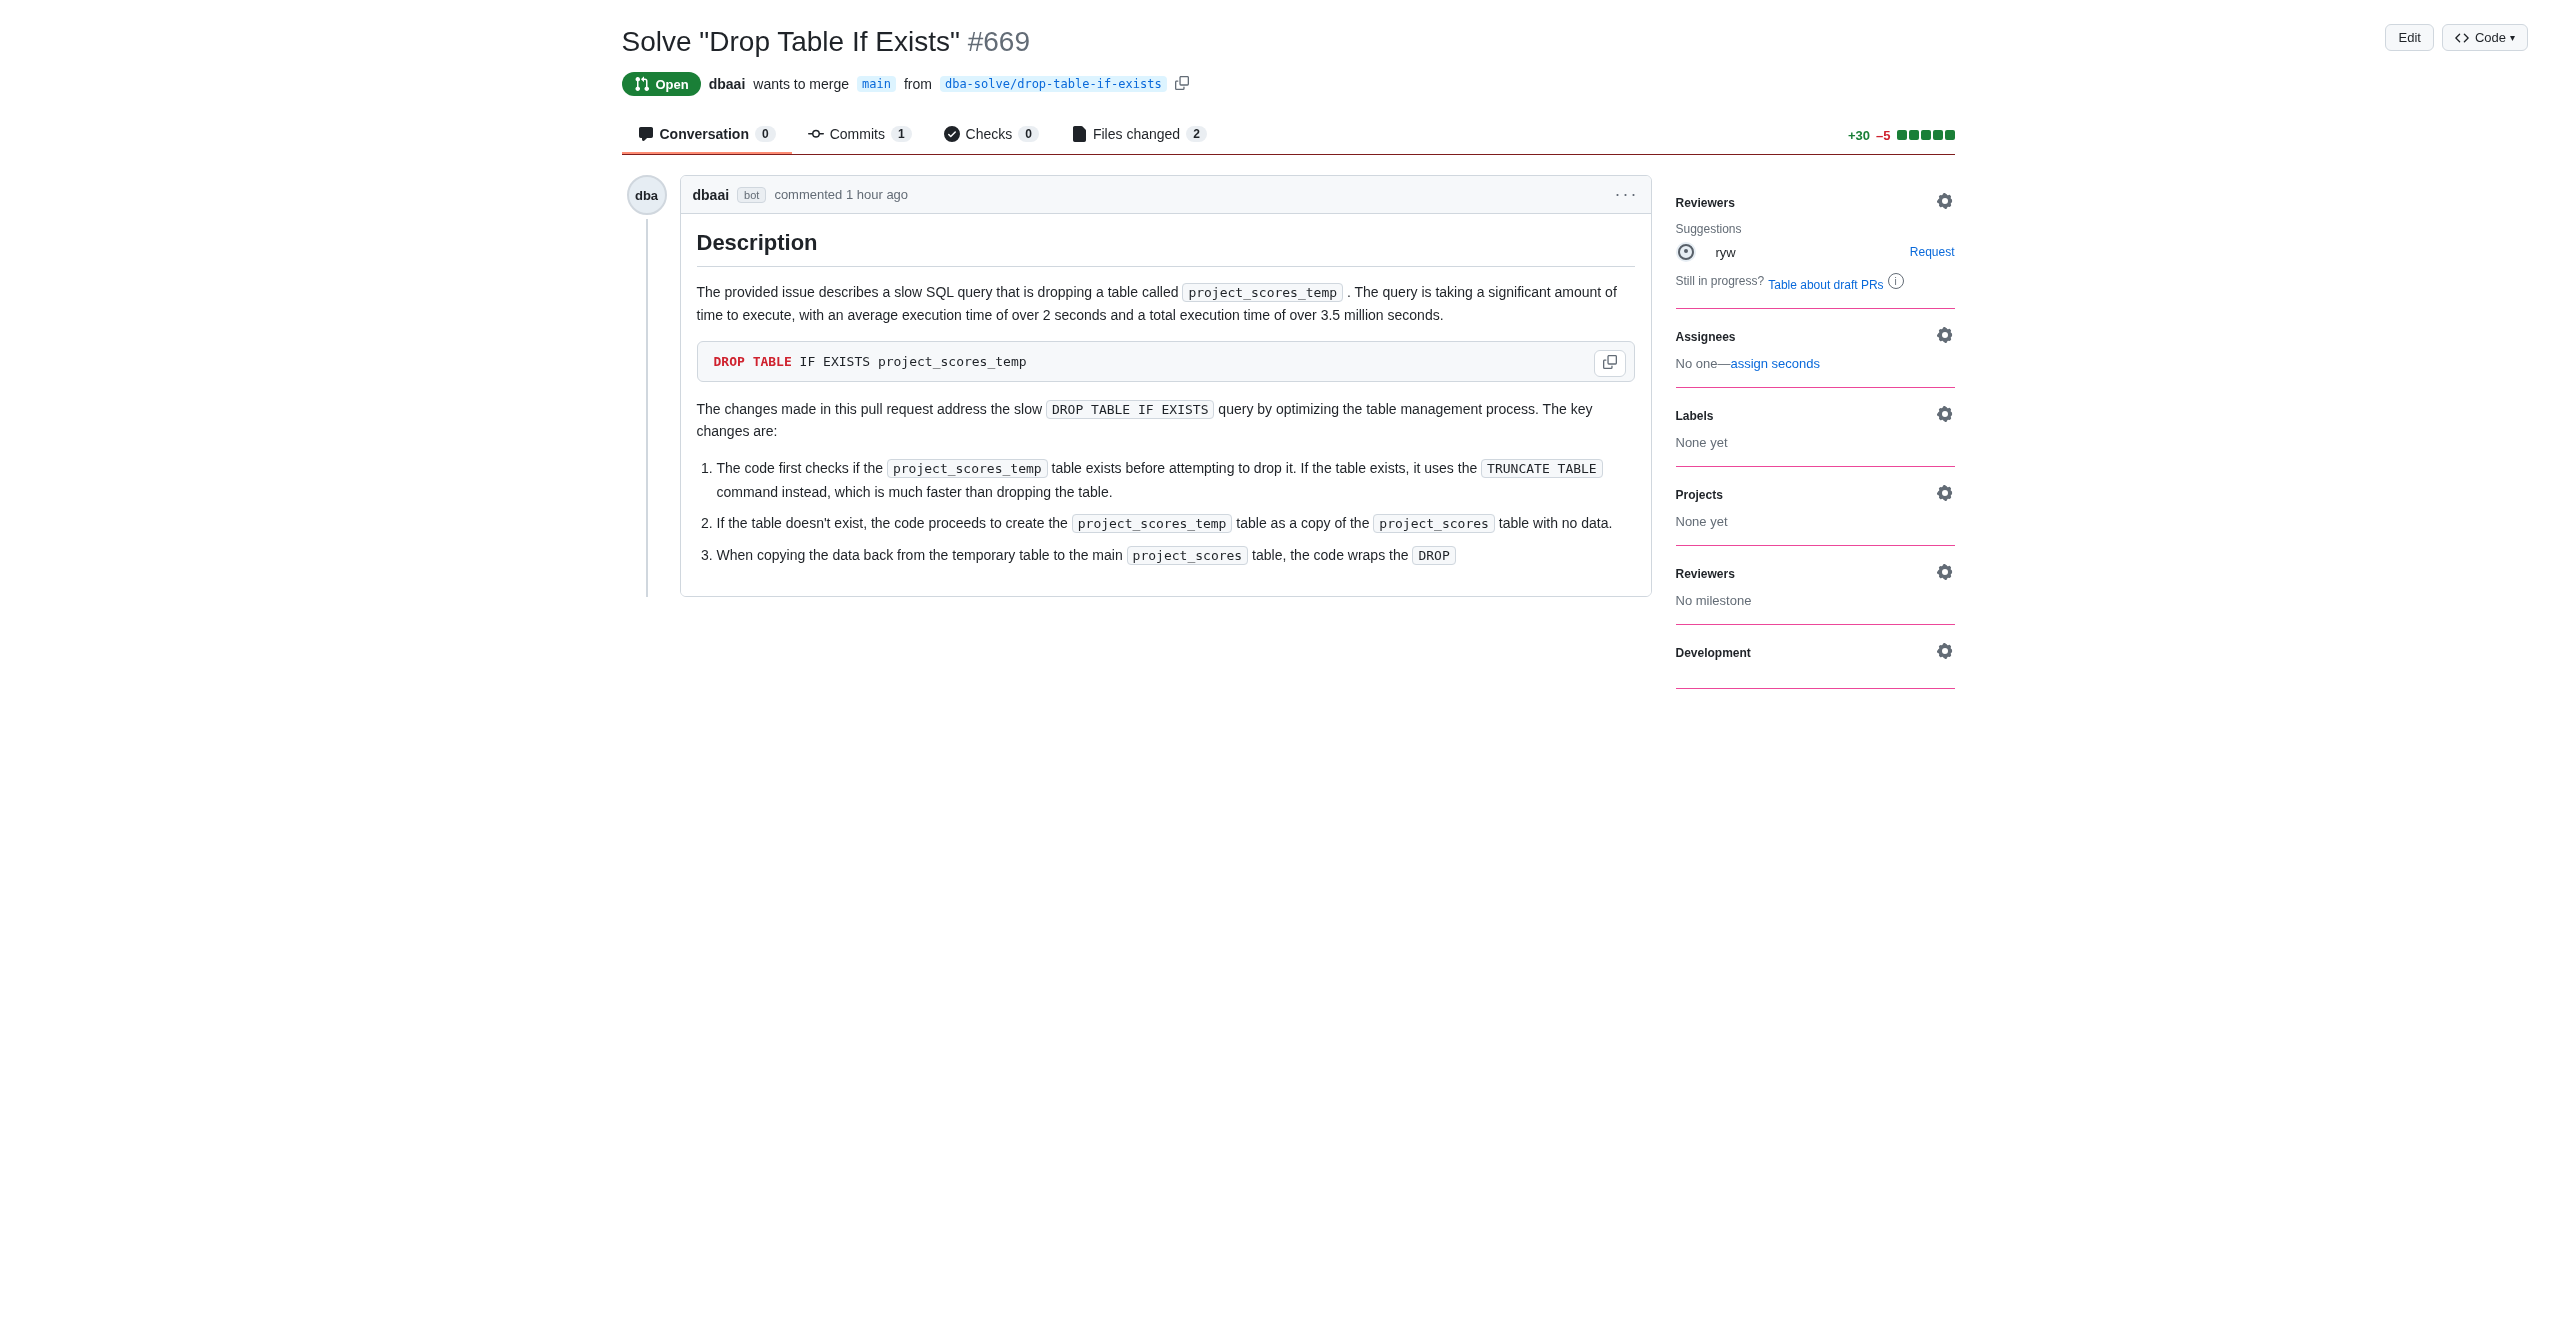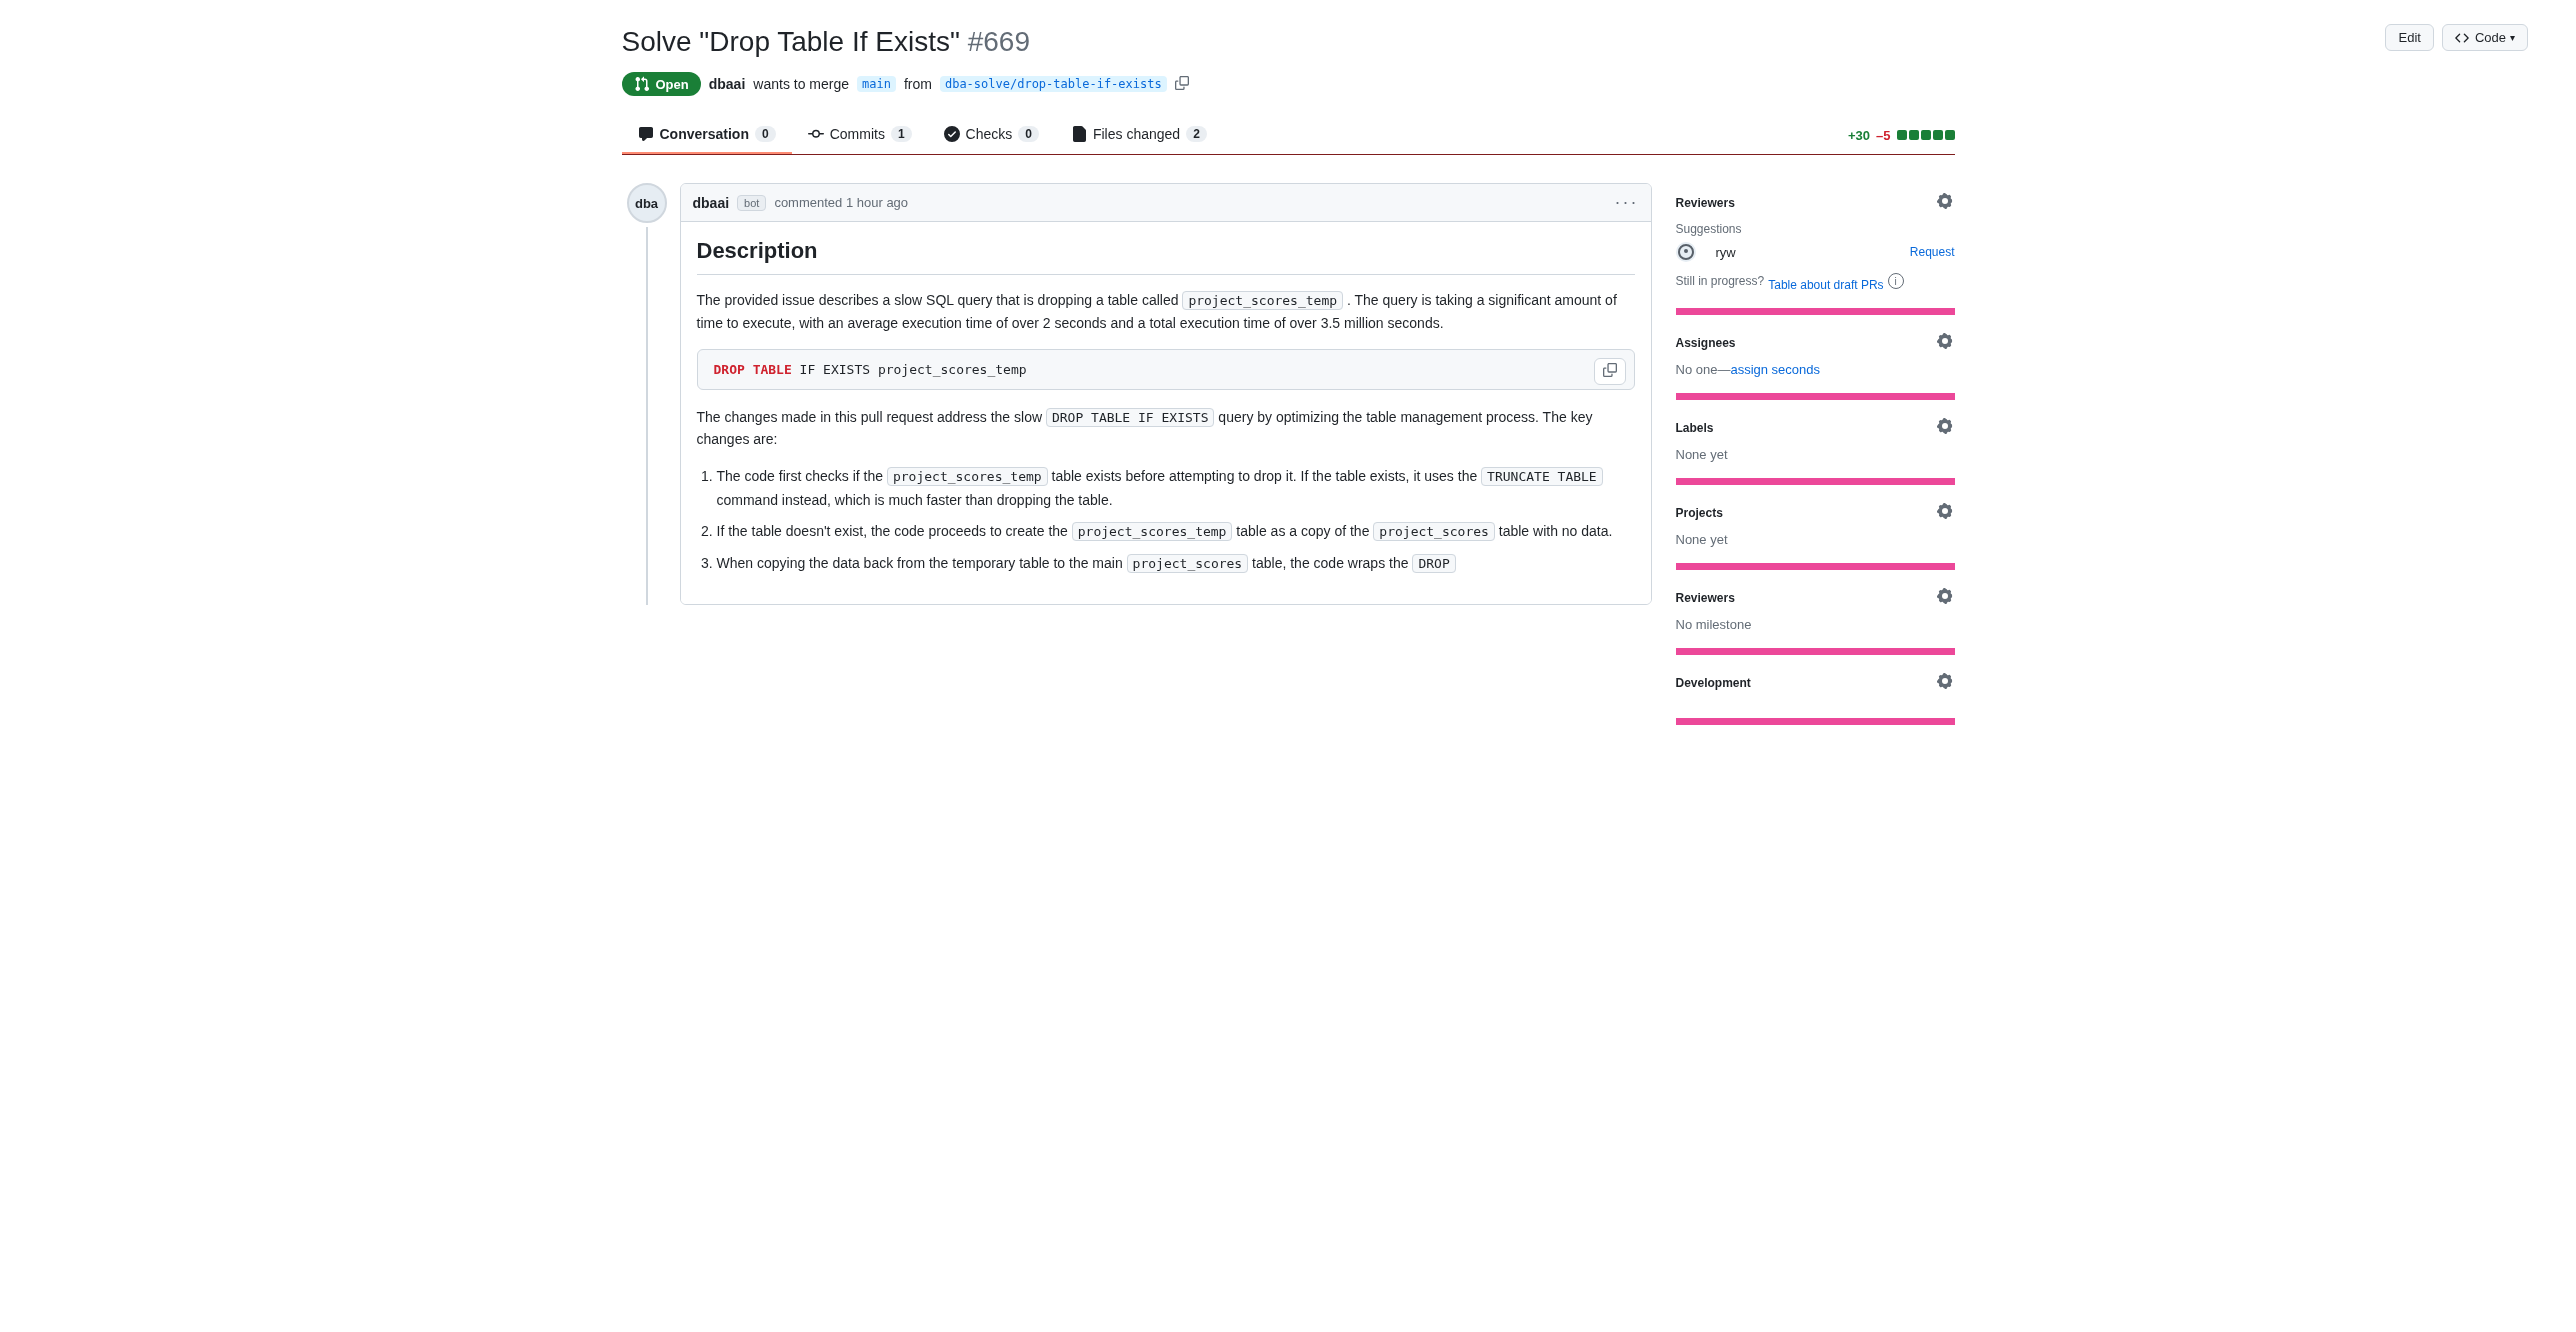--- a/index.html
+++ b/index.html
@@ -127,21 +127,20 @@
     
     .main-layout {
       display: flex;
       gap: 24px;
       padding-top: 20px;
     }
 
     .content-area {
       flex: 1;
       min-width: 0;
-      margin-top: 8px;
     }
 
     .sidebar {
       width: 279px;
       flex-shrink: 0;
     }
 
     
     .comment-thread {
       display: flex;
@@ -299,21 +298,21 @@
 
     .comment-body ol li {
       font-size: 14px;
       line-height: 1.7;
       margin-bottom: 8px;
       color: #1f2328;
     }
 
     
     .sidebar-section {
-      border-bottom: 7px solid #ec4899;
+      border-bottom: 1px solid #ec4899;
       padding: 16px 0;
     }
 
     .sidebar-section-header {
       display: flex;
       align-items: center;
       justify-content: space-between;
       margin-bottom: 8px;
     }
 

